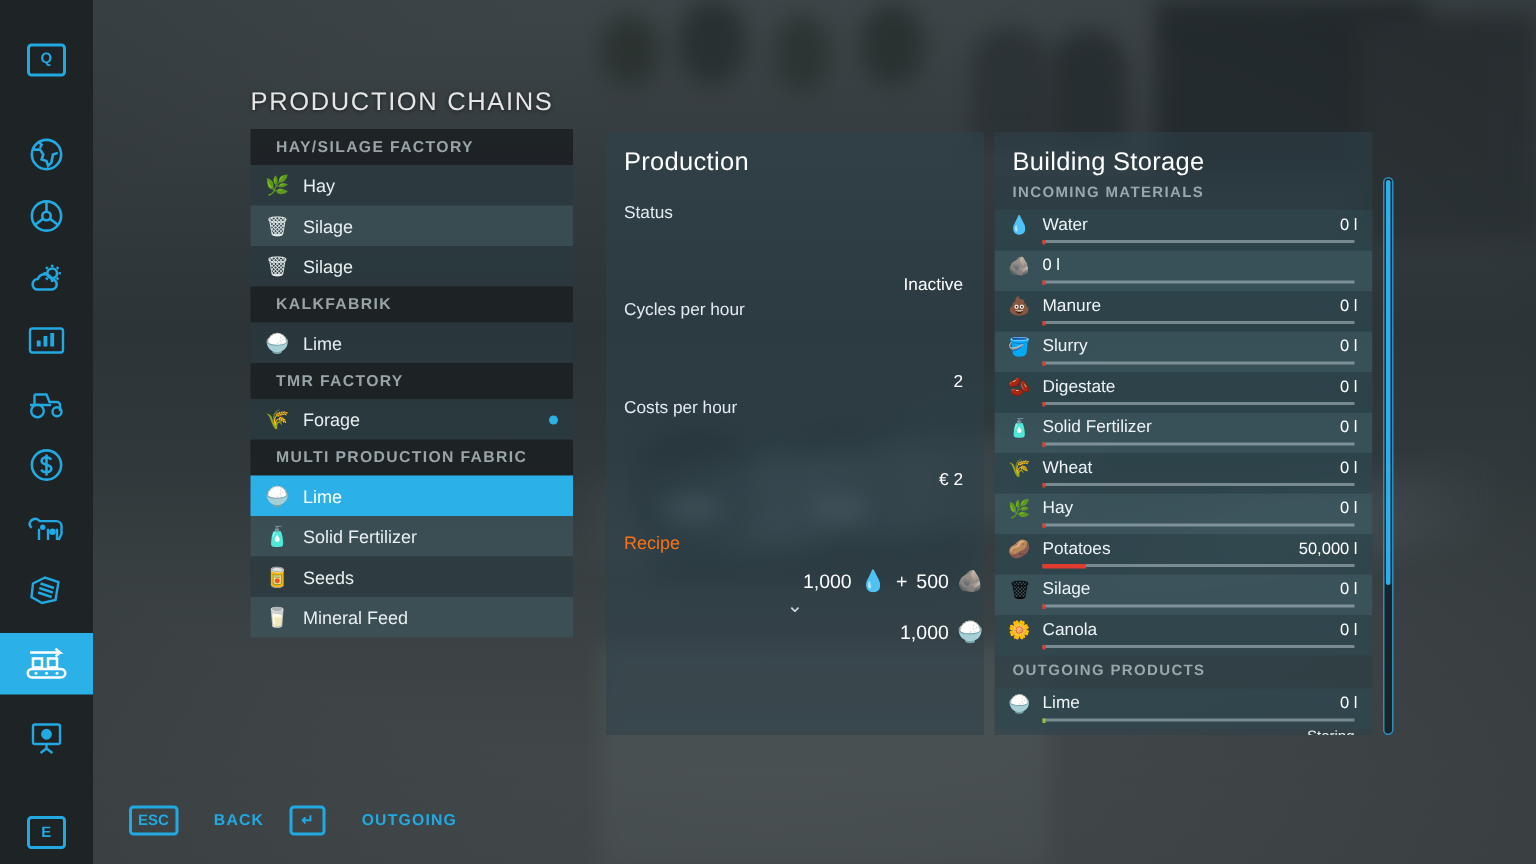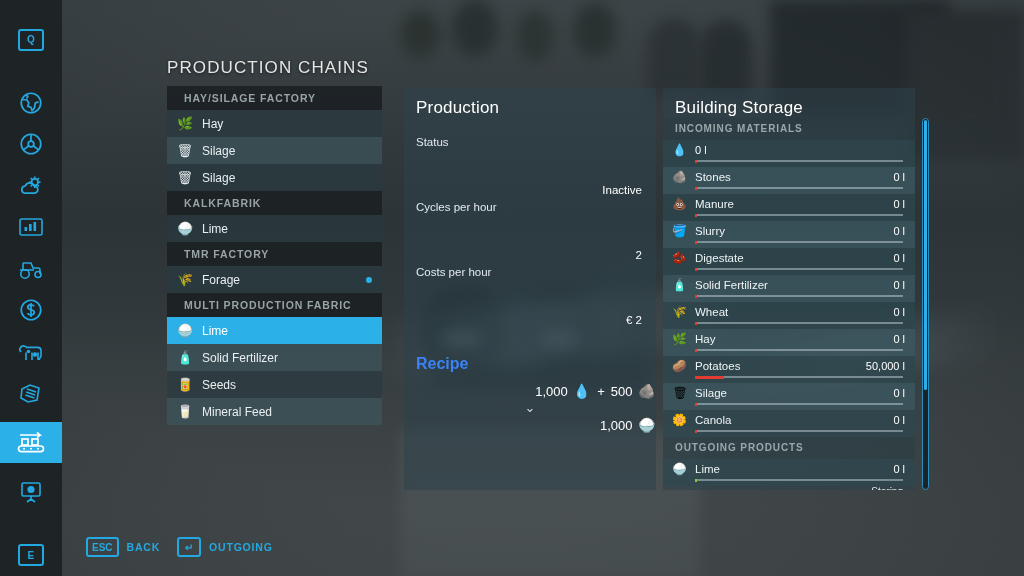--- a/index.html
+++ b/index.html
@@ -146,21 +146,21 @@
     padding: 10px 0 0 12px; letter-spacing: .2px;
   }
   .prod-stats { padding: 16px 14px 0 12px; }
   .stat-row {
     display: flex; justify-content: space-between;
     font-size: 11.5px; color: #e3ebee; line-height: 17px;
   }
   .stat-row .v { color: #ffffff; margin-top: 48px; }
   .recipe-title {
     padding: 26px 0 0 12px;
-    font-size: 16px; font-weight: bold; color: #3b82f6;
+    font-size: 12px; font-weight: normal; color: #f97316;
   }
   .recipe-body { padding-top: 10px; text-align: center; }
   .recipe-line {
     font-size: 13px; color: #ffffff;
     display: flex; align-items: center; justify-content: flex-end; gap: 6px;
   }
   .recipe-line .g { font-size: 14px; }
   .recipe-arrow { color: #cfd9dc; font-size: 13px; line-height: 18px; }
 
   
@@ -220,20 +220,21 @@
   .help-item { display: flex; align-items: center; gap: 8px; }
   .help-key {
     min-width: 24px; height: 20px; padding: 0 4px;
     border: 2px solid #23a9e1; border-radius: 3px;
     display: flex; align-items: center; justify-content: center;
     font-size: 10px; font-weight: bold; color: #23a9e1;
   }
   .help-label {
     font-size: 10.5px; font-weight: bold; color: #23a9e1;
     letter-spacing: .8px;
+    margin-left: 16px;
   }
 </style>
 </head>
 <body>
 
 <div id="screen">
 
   <div class="bg">
     <div class="bg-obj trees"></div>
     <div class="bg-obj barn"></div>
@@ -437,30 +438,30 @@
       </div>
   </div>
 
   <div class="panel" id="storage">
     <div class="panel-title">Building Storage</div>
     <div id="storage-scroll">
         <div class="sec-header">INCOMING MATERIALS</div>
         <div class="st-row">
           <div class="st-top">
             <span class="ico">💧</span>
+            <span class="lbl">Water</span>
             <span class="amt">0 l</span>
           </div>
           <div class="bar-track">
             <div class="bar-fill red" style="width: 1.2%;"></div>
           </div>
         </div>
         <div class="st-row alt">
           <div class="st-top">
             <span class="ico">🪨</span>
-            <span class="lbl">Stones</span>
             <span class="amt">0 l</span>
           </div>
           <div class="bar-track">
             <div class="bar-fill red" style="width: 1.2%;"></div>
           </div>
         </div>
         <div class="st-row">
           <div class="st-top">
             <span class="ico">💩</span>
             <span class="lbl">Manure</span>

